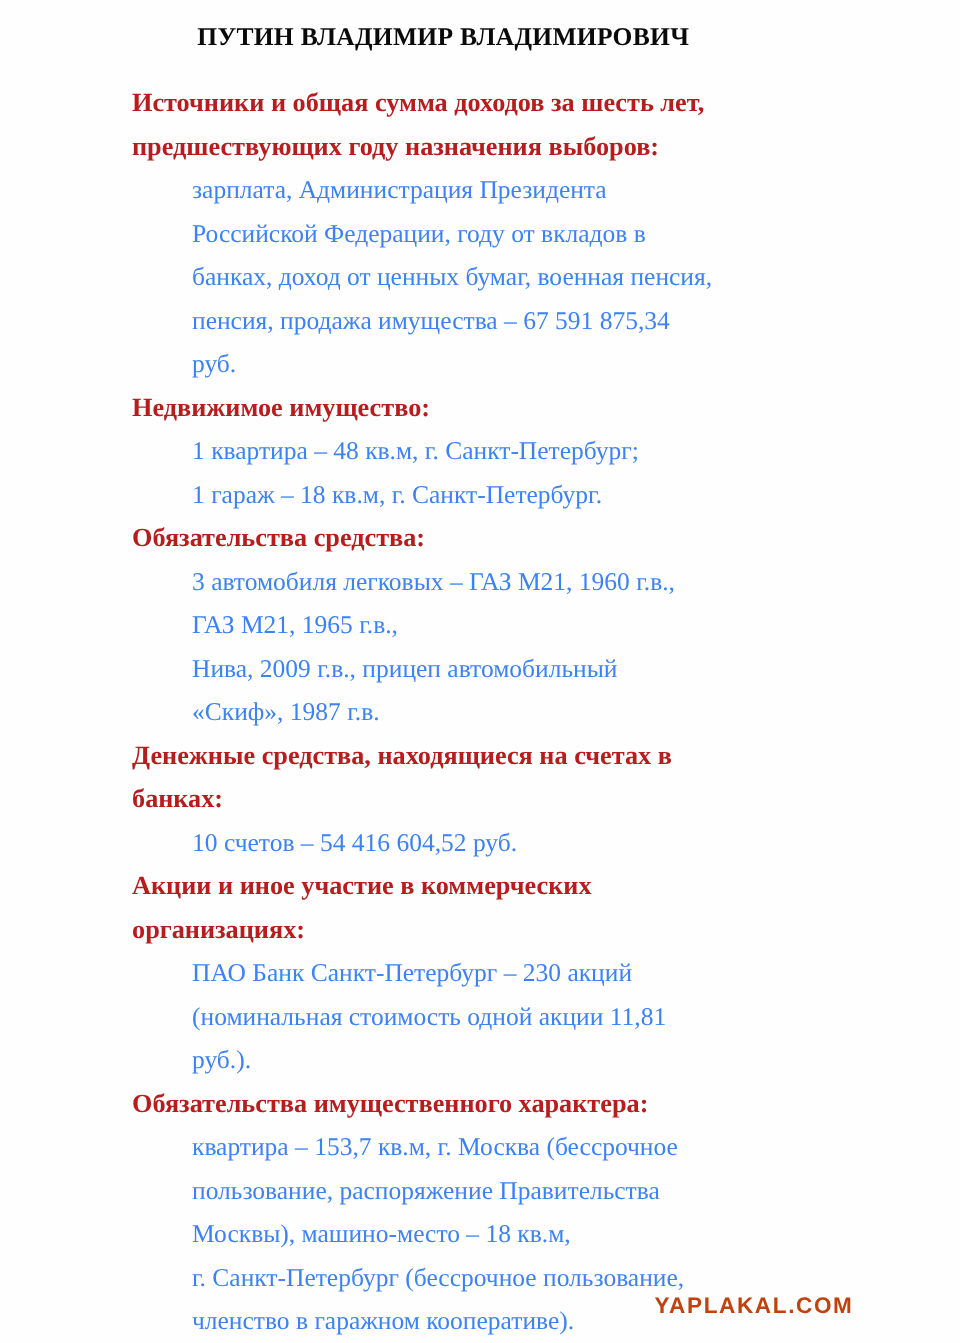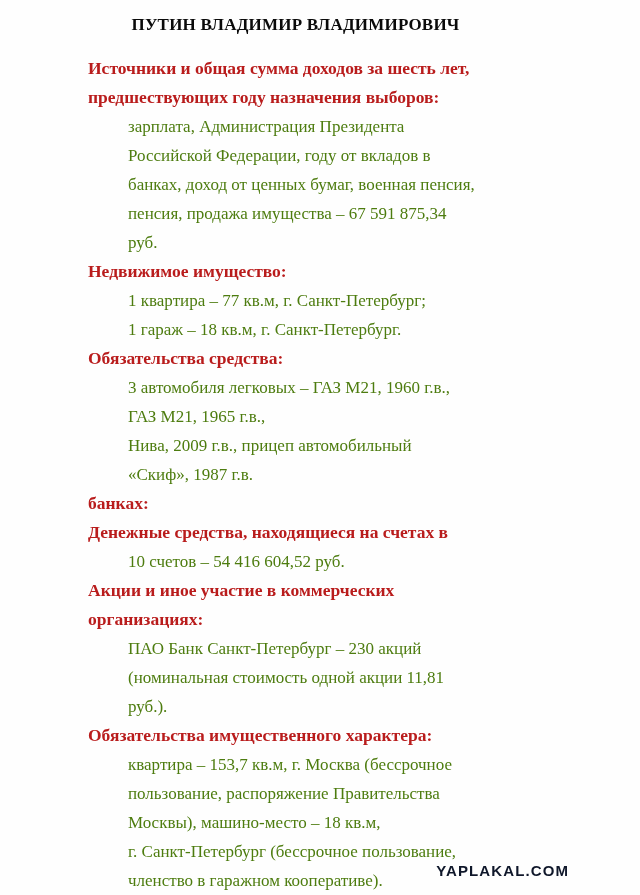--- a/index.html
+++ b/index.html
@@ -61,33 +61,33 @@
     list-style: none;
   }
 
   .line {
     font-weight: normal;
     font-size: 17px;
     line-height: 29px;
     margin: 0;
     padding-left: 40px;
     white-space: nowrap;
-    color: #4d7c0f;
+    color: #3b82f6;
   }
 
   
   .watermark {
     position: absolute;
     right: 22px;
     bottom: 16px;
     font-family: "Liberation Sans", "DejaVu Sans", sans-serif;
     font-weight: bold;
     font-size: 15px;
     letter-spacing: 1.1px;
-    color: #0f172a;
+    color: #c2410c;
     user-select: none;
   }
 </style>
 </head>
 <body>
 
 <div class="page">
 
   <h1 class="doc-title">ПУТИН ВЛАДИМИР ВЛАДИМИРОВИЧ</h1>
 
@@ -99,36 +99,36 @@
           <div class="line">зарплата, Администрация Президента</div>
           <div class="line">Российской Федерации, году от вкладов в</div>
           <div class="line">банках, доход от ценных бумаг, военная пенсия,</div>
           <div class="line">пенсия, продажа имущества – 67 591 875,34</div>
           <div class="line">руб.</div>
         </div>
       </div>
       <div class="section">
         <div class="heading">Недвижимое имущество:</div>
         <div class="lines">
-          <div class="line">1 квартира – 77 кв.м, г. Санкт-Петербург;</div>
+          <div class="line">1 квартира – 48 кв.м, г. Санкт-Петербург;</div>
           <div class="line">1 гараж – 18 кв.м, г. Санкт-Петербург.</div>
         </div>
       </div>
       <div class="section">
         <div class="heading">Обязательства средства:</div>
         <div class="lines">
           <div class="line">3 автомобиля легковых – ГАЗ М21, 1960 г.в.,</div>
           <div class="line">ГАЗ М21, 1965 г.в.,</div>
           <div class="line">Нива, 2009 г.в., прицеп автомобильный</div>
           <div class="line">«Скиф», 1987 г.в.</div>
         </div>
       </div>
       <div class="section">
+        <div class="heading">Денежные средства, находящиеся на счетах в</div>
         <div class="heading">банках:</div>
-        <div class="heading">Денежные средства, находящиеся на счетах в</div>
         <div class="lines">
           <div class="line">10 счетов – 54 416 604,52 руб.</div>
         </div>
       </div>
       <div class="section">
         <div class="heading">Акции и иное участие в коммерческих</div>
         <div class="heading">организациях:</div>
         <div class="lines">
           <div class="line">ПАО Банк Санкт-Петербург – 230 акций</div>
           <div class="line">(номинальная стоимость одной акции 11,81</div>

